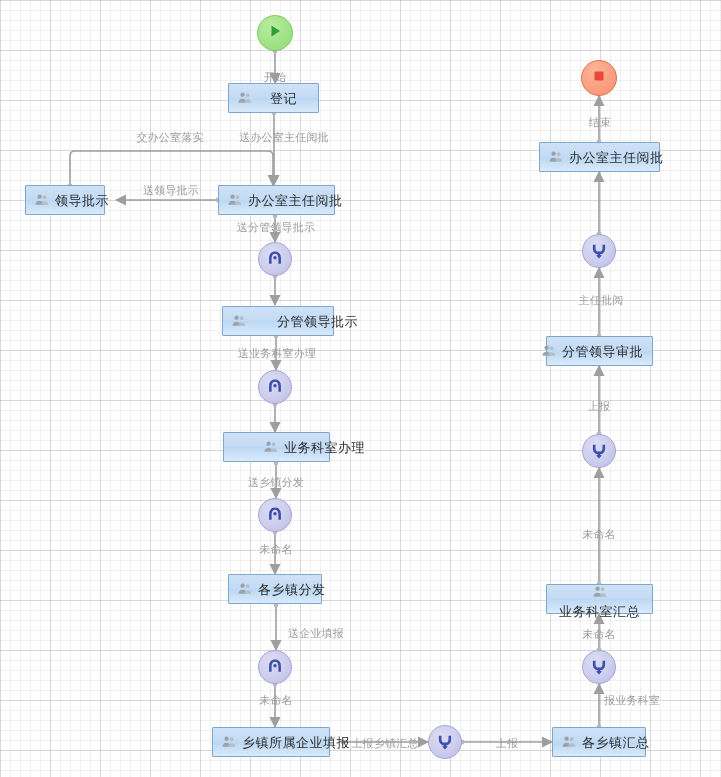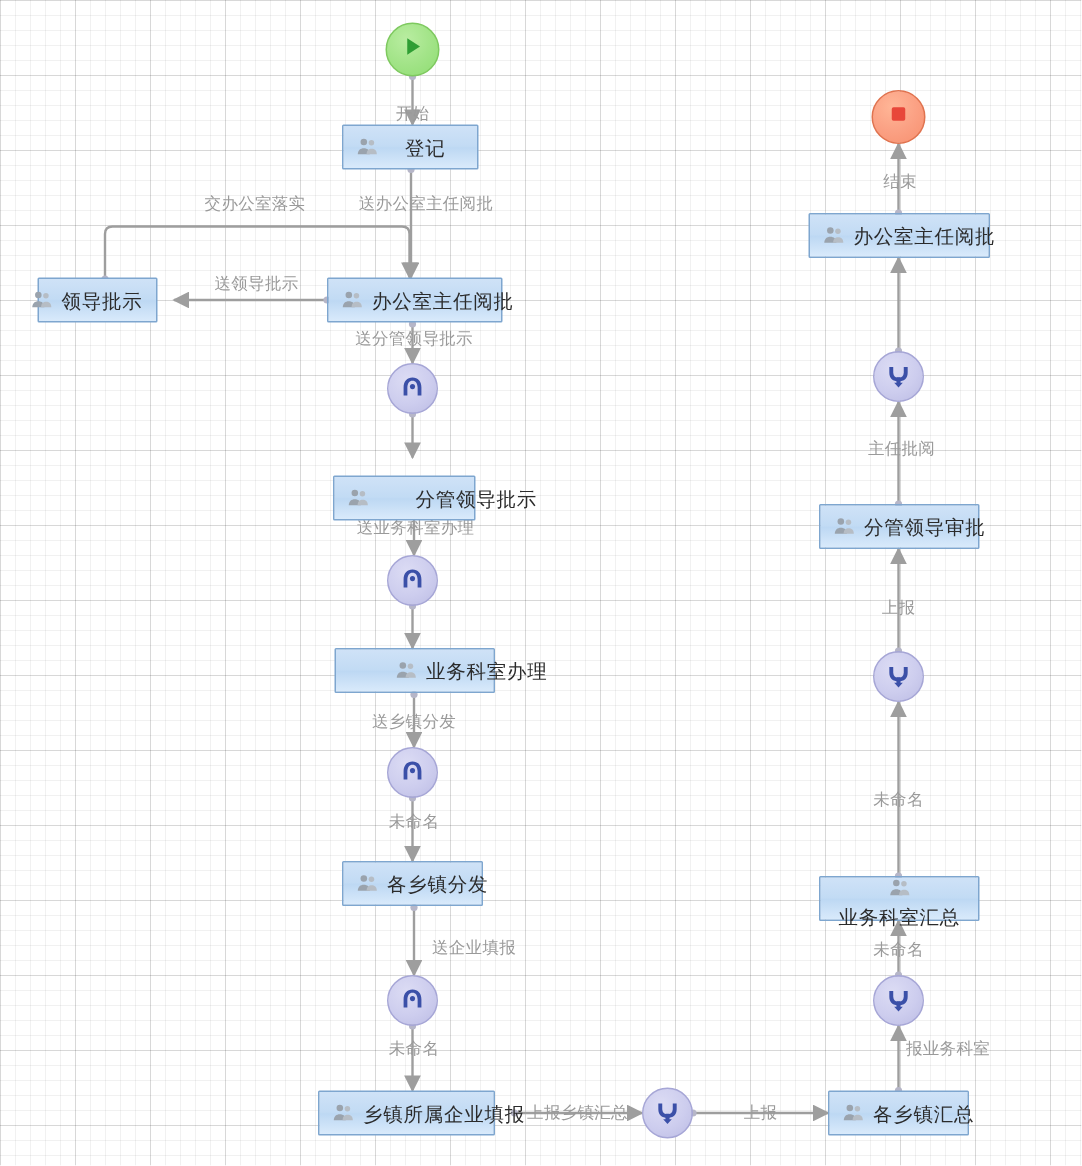--- a/index.html
+++ b/index.html
@@ -223,21 +223,21 @@
       <svg width="14" height="14" viewBox="0 0 16 16">
         <circle cx="5.2" cy="4.2" r="2.5" fill="#9aa3ad"></circle>
         <path d="M0.6 13.5c0-3 2-4.6 4.6-4.6s4.6 1.6 4.6 4.6z" fill="#9aa3ad"></path>
         <circle cx="11" cy="4.8" r="2.1" fill="#b6bdc5"></circle>
         <path d="M7.3 13.5c0-2.7 1.7-4.1 3.9-4.1s3.9 1.4 3.9 4.1z" fill="#b6bdc5"></path>
       </svg>
     </span>
     <span class="task-label" style="flex:1; text-align:center;">登记</span>
   </div>
 
-  <div class="node task" style="left:25px; top:185px; width:80px;justify-content:flex-end;">
+  <div class="node task" style="left:25px; top:185px; width:80px;">
     <span class="people-icon">
       <svg width="14" height="14" viewBox="0 0 16 16">
         <circle cx="5.2" cy="4.2" r="2.5" fill="#9aa3ad"></circle>
         <path d="M0.6 13.5c0-3 2-4.6 4.6-4.6s4.6 1.6 4.6 4.6z" fill="#9aa3ad"></path>
         <circle cx="11" cy="4.8" r="2.1" fill="#b6bdc5"></circle>
         <path d="M7.3 13.5c0-2.7 1.7-4.1 3.9-4.1s3.9 1.4 3.9 4.1z" fill="#b6bdc5"></path>
       </svg>
     </span>
     <span class="task-label">领导批示</span>
   </div>
@@ -256,21 +256,21 @@
 
   <div class="node gateway" style="left:258px; top:242px;">
     <span>
       <svg width="18" height="18" viewBox="0 0 20 20">
         <path d="M10 4.2 C7.6 4.2 6.4 6.2 6.2 9.2 L6.2 15.2 L3.4 15.2 L3.4 9.2 C3.4 4.6 6.0 1.8 10 1.8 C14 1.8 16.6 4.6 16.6 9.2 L16.6 15.2 L13.8 15.2 L13.8 9.2 C13.6 6.2 12.4 4.2 10 4.2 Z" fill="#3b50a8"></path>
         <circle cx="10" cy="8.6" r="1.9" fill="#3b50a8"></circle>
       </svg>
     </span>
   </div>
 
-  <div class="node task" style="left:222px; top:317px; width:95px;gap:31px;">
+  <div class="node task" style="left:222px; top:306px; width:112px;gap:31px;">
     <span class="people-icon">
       <svg width="14" height="14" viewBox="0 0 16 16">
         <circle cx="5.2" cy="4.2" r="2.5" fill="#9aa3ad"></circle>
         <path d="M0.6 13.5c0-3 2-4.6 4.6-4.6s4.6 1.6 4.6 4.6z" fill="#9aa3ad"></path>
         <circle cx="11" cy="4.8" r="2.1" fill="#b6bdc5"></circle>
         <path d="M7.3 13.5c0-2.7 1.7-4.1 3.9-4.1s3.9 1.4 3.9 4.1z" fill="#b6bdc5"></path>
       </svg>
     </span>
     <span class="task-label">分管领导批示</span>
   </div>
@@ -382,21 +382,21 @@
 
   <div class="node gateway" style="left:582px; top:434px;">
     <span>
       <svg width="18" height="18" viewBox="0 0 20 20">
         <path d="M3.2 3.0 L6.1 3.0 L6.1 7.2 C6.3 9.6 7.5 11.0 10 11.0 C12.5 11.0 13.7 9.6 13.9 7.2 L13.9 3.0 L16.8 3.0 L16.8 7.2 C16.8 11.4 14.1 13.6 10 13.6 C5.9 13.6 3.2 11.4 3.2 7.2 Z" fill="#3b50a8"></path>
         <path d="M8.5 10.6 L11.5 10.6 L11.5 14.6 L13.2 14.6 L10 18.2 L6.8 14.6 L8.5 14.6 Z" fill="#3b50a8"></path>
       </svg>
     </span>
   </div>
 
-  <div class="node task" style="left:546px; top:336px; width:107px;">
+  <div class="node task" style="left:546px; top:336px; width:107px;justify-content:flex-end;">
     <span class="people-icon">
       <svg width="14" height="14" viewBox="0 0 16 16">
         <circle cx="5.2" cy="4.2" r="2.5" fill="#9aa3ad"></circle>
         <path d="M0.6 13.5c0-3 2-4.6 4.6-4.6s4.6 1.6 4.6 4.6z" fill="#9aa3ad"></path>
         <circle cx="11" cy="4.8" r="2.1" fill="#b6bdc5"></circle>
         <path d="M7.3 13.5c0-2.7 1.7-4.1 3.9-4.1s3.9 1.4 3.9 4.1z" fill="#b6bdc5"></path>
       </svg>
     </span>
     <span class="task-label">分管领导审批</span>
   </div>

